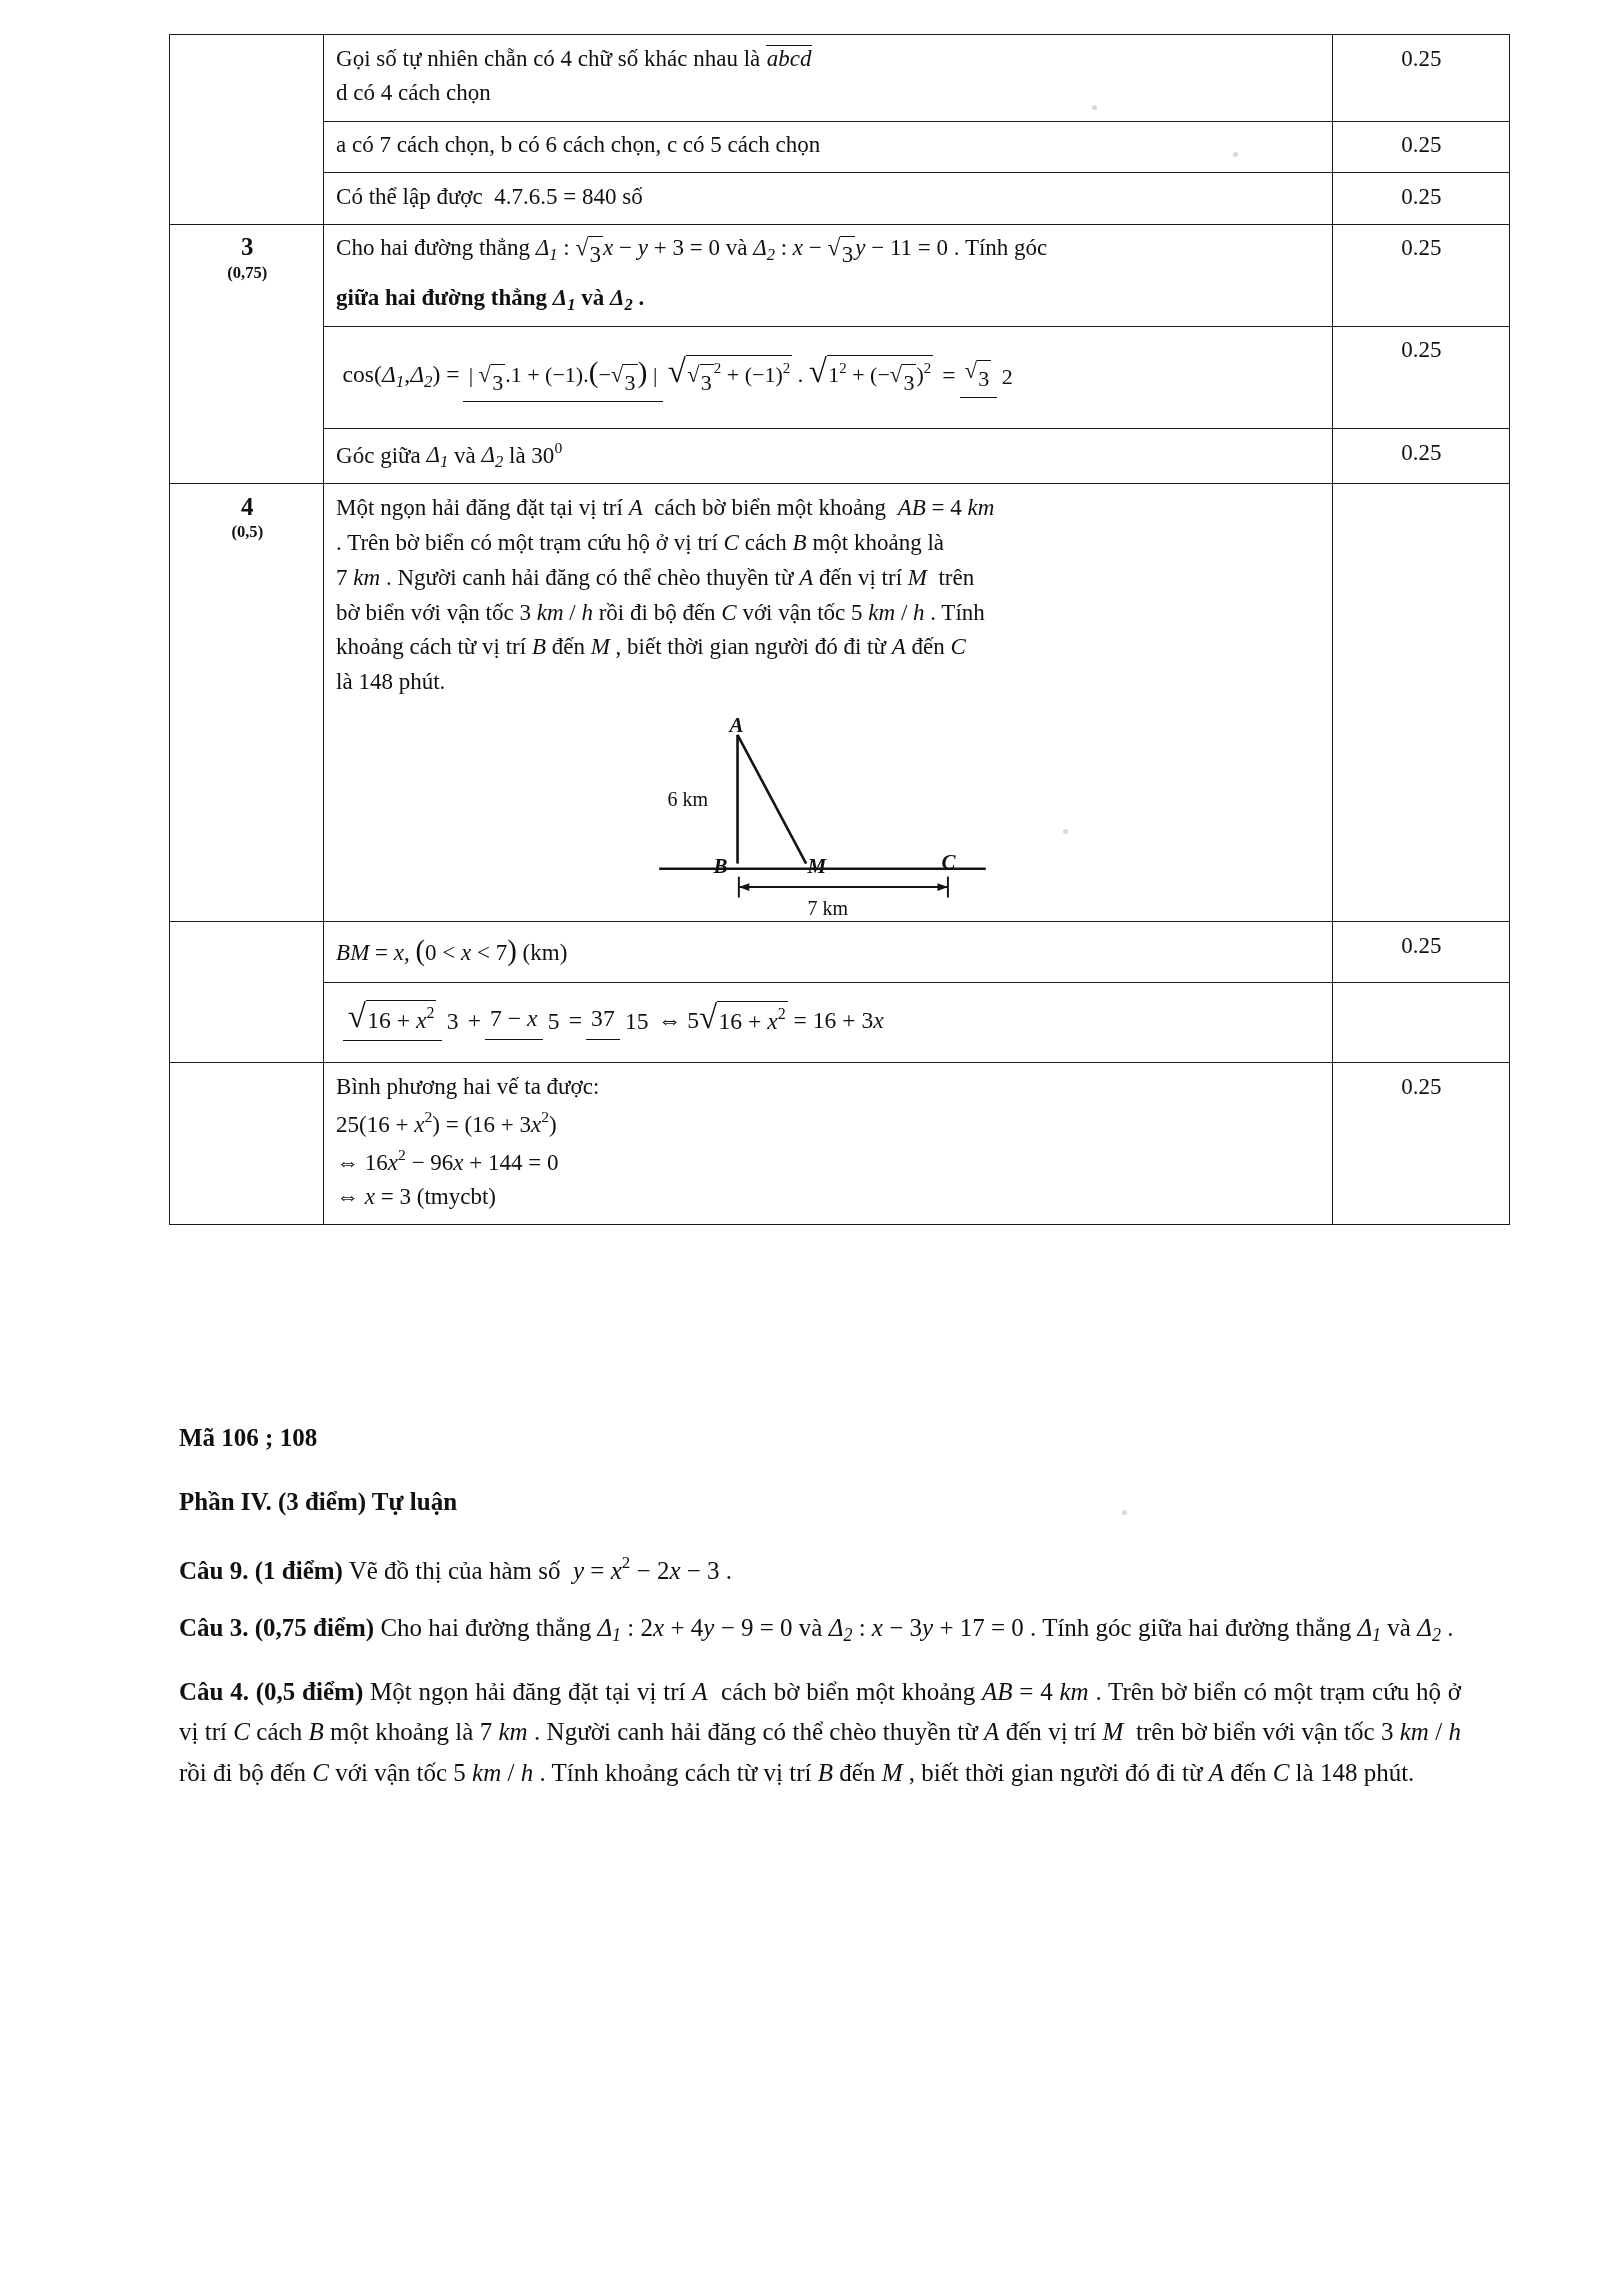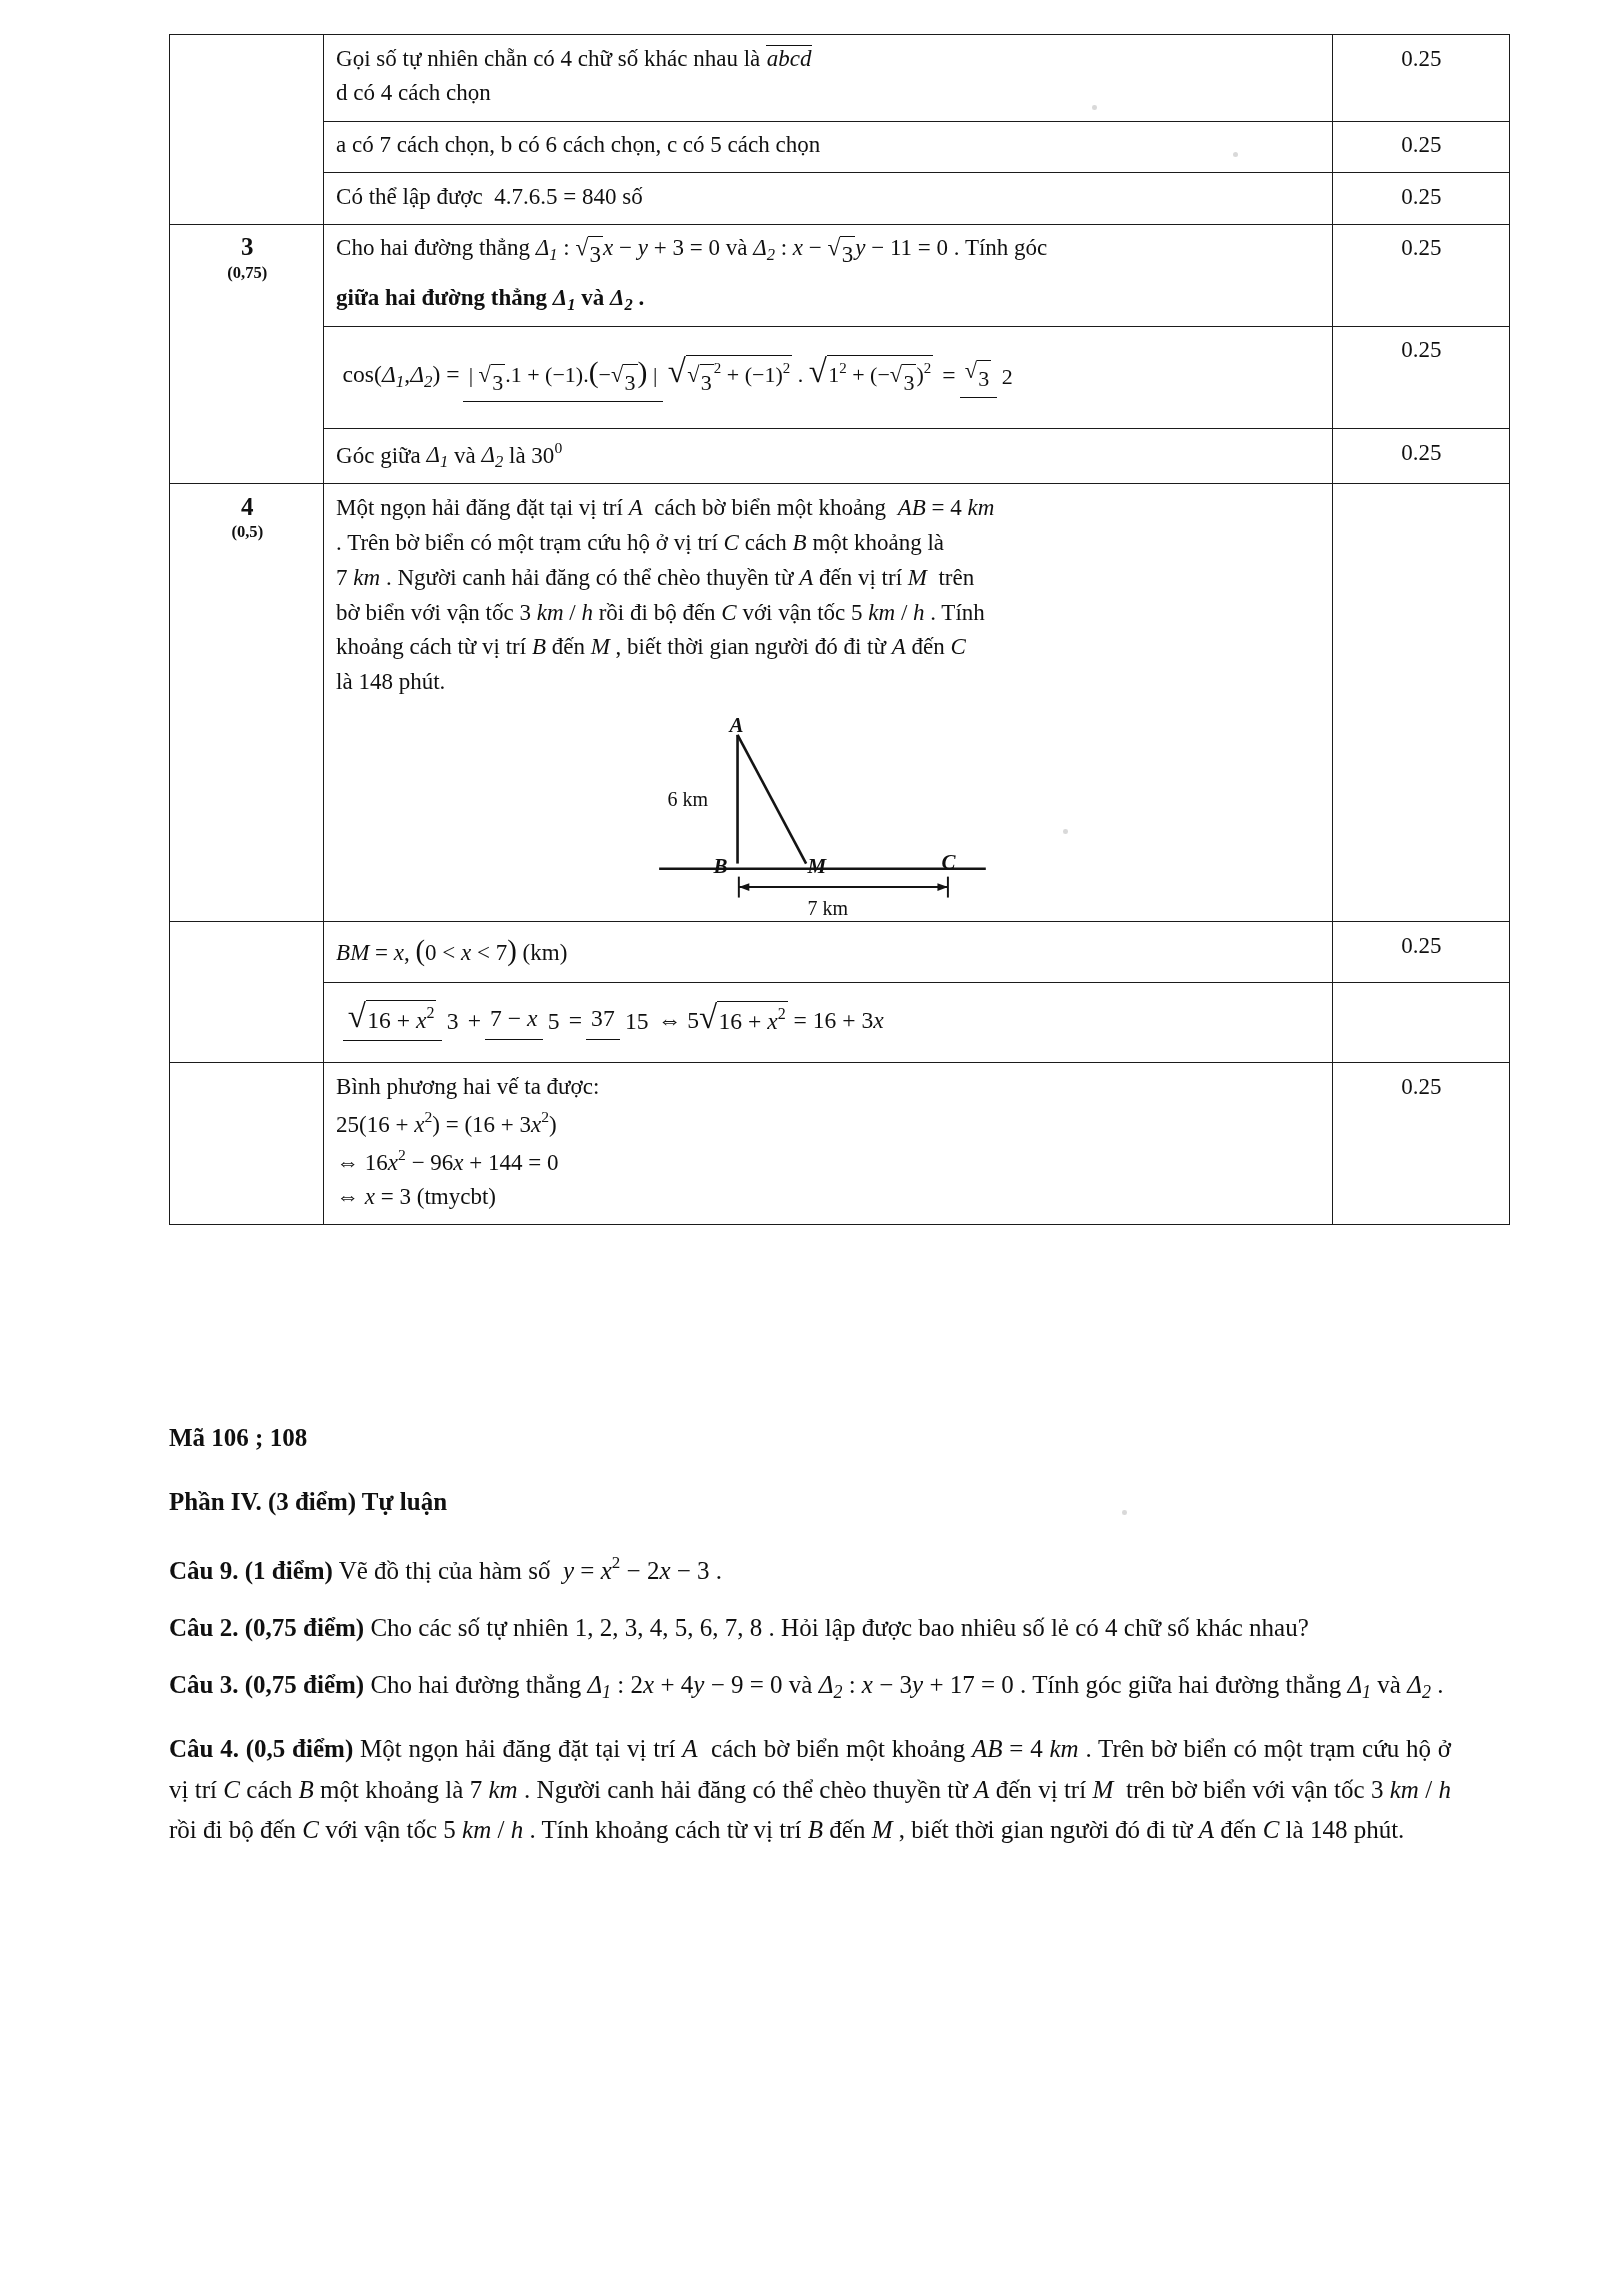--- a/index.html
+++ b/index.html
@@ -58,21 +58,21 @@
     height:196px;
     margin:11.8px auto 3.9px auto;
     width:366px;
   }
   .fig svg{position:absolute;left:0;top:0;}
   .fig .lbl{position:absolute;font-style:italic;font-weight:700;font-size:21px;}
   .fig .lbl.km{font-style:normal;font-weight:400;font-size:20px;}
   
   .after{
     position:absolute;
-    left:169px;
+    left:179px;
     width:1282px;
     font-size:25px;
     line-height:1.62;
   }
   .after p{margin:0 0 17px 0;text-align:justify;}
   .b{font-weight:700;}
   .speck{position:absolute;background:#b9b9b9;border-radius:50%;opacity:.55;}
 </style>
 </head>
 <body>
@@ -298,24 +298,20 @@
 
   <div class="after" style="top:1418px;">
     <p class="b">Mã 106 ; 108</p>
     <p class="b" style="margin-top:23.6px;">Phần IV. (3 điểm) Tự luận</p>
 
     <p style="margin-top:26px;">
       <span class="b">Câu 9. (1 điểm)</span>
       Vẽ đồ thị của hàm số&nbsp; <span class="mi">y</span> = <span class="mi">x</span><span class="sup">2</span> − 2<span class="mi">x</span> − 3 .
     </p>
 
-    <p>
-      <span class="b">Câu 2. (0,75 điểm)</span>
-      Cho các số tự nhiên 1, 2, 3, 4, 5, 6, 7, 8 . Hỏi lập được bao nhiêu số lẻ có 4 chữ số khác nhau?
-    </p>
 
     <p>
       <span class="b">Câu 3. (0,75 điểm)</span>
       Cho hai đường thẳng <span class="mi">Δ<span class="sub">1</span></span> : 2<span class="mi">x</span> + 4<span class="mi">y</span> − 9 = 0 và
       <span class="mi">Δ<span class="sub">2</span></span> : <span class="mi">x</span> − 3<span class="mi">y</span> + 17 = 0 . Tính góc giữa
       hai đường thẳng <span class="mi">Δ<span class="sub">1</span></span> và <span class="mi">Δ<span class="sub">2</span></span> .
     </p>
 
     <p style="margin-top:22px;">
       <span class="b">Câu 4. (0,5 điểm)</span>

